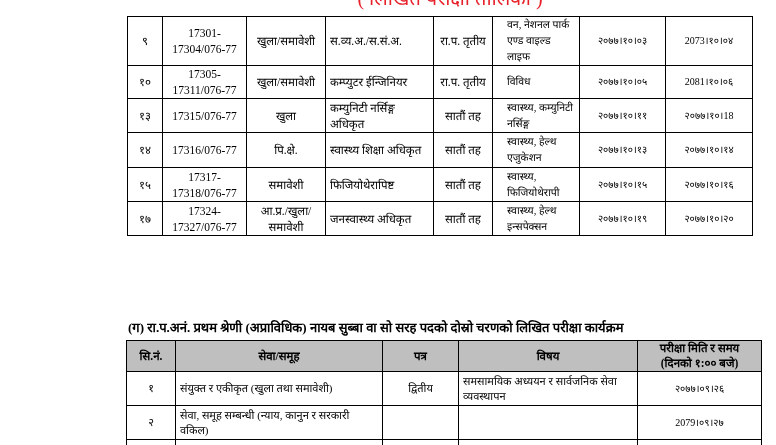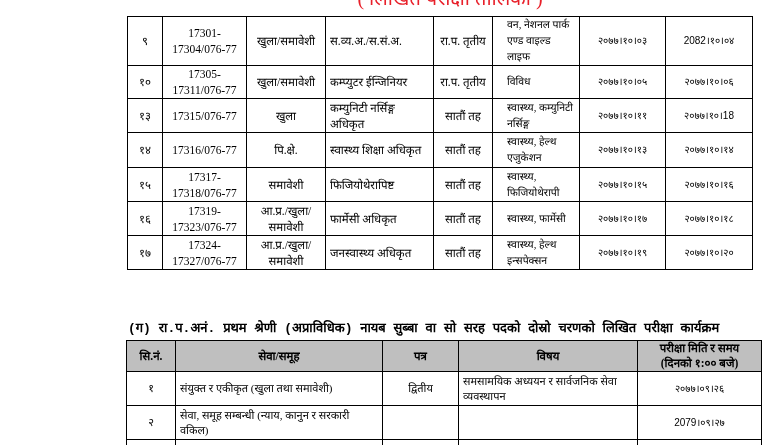--- a/index.html
+++ b/index.html
@@ -13,25 +13,24 @@
     color:#e8202a; font-size:20px; line-height:20px; white-space:nowrap;
     text-align:center;
   }
   table { border-collapse:collapse; position:absolute; table-layout:fixed; }
   td, th { border:1.5px solid #000; padding:0 4px; overflow:hidden; }
   #tbl-top { left:127px; top:16px; }
   #tbl-top td { font-size:11.5px; line-height:16px; }
   .c { text-align:center; }
   .l { text-align:left; }
   .sm { font-size:10.5px !important;padding-left:14px; }
-  .dev { font-family:Liberation Sans, sans-serif; font-size:10px !important; }
+  .dev { font-family:Liberation Serif, serif; font-size:10px !important; }
   .section-title {
     position:absolute; left:128px; top:318px; font-size:13px; font-weight:bold;
     white-space:nowrap;
-    font-family:Liberation Mono, monospace;
   }
   #tbl-bottom { left:126px; top:340px; }
   #tbl-bottom th { background:#bfbfbf; font-weight:bold; font-size:11.5px; line-height:15px; text-align:center; }
   #tbl-bottom td { font-size:11px; line-height:15px; }
 </style>
 </head>
 <body>
 
 <div class="red-heading">( लिखित परीक्षा तालिका )</div>
 
@@ -48,31 +47,31 @@
   </colgroup>
   <tbody>
     <tr style="height:36px">
       <td class="c">९</td>
       <td class="c">17301-17304/076-77</td>
       <td class="c">खुला/समावेशी</td>
       <td class="l">स.व्य.अ./स.सं.अ.</td>
       <td class="c">रा.प. तृतीय</td>
       <td class="l sm">वन, नेशनल पार्क एण्ड वाइल्ड लाइफ</td>
       <td class="c dev">२०७७।१०।०३</td>
-      <td class="c dev">2082।१०।०४</td>
+      <td class="c dev">2073।१०।०४</td>
     </tr>
     <tr style="height:27px">
       <td class="c">१०</td>
       <td class="c">17305-17311/076-77</td>
       <td class="c">खुला/समावेशी</td>
       <td class="l">कम्प्युटर ईन्जिनियर</td>
       <td class="c">रा.प. तृतीय</td>
       <td class="l sm">विविध</td>
       <td class="c dev">२०७७।१०।०५</td>
-      <td class="c dev">२०७७।१०।०६</td>
+      <td class="c dev">2081।१०।०६</td>
     </tr>
     <tr style="height:34px">
       <td class="c">१३</td>
       <td class="c">17315/076-77</td>
       <td class="c">खुला</td>
       <td class="l">कम्युनिटी नर्सिङ्ग अधिकृत</td>
       <td class="c">सातौं तह</td>
       <td class="l sm">स्वास्थ्य, कम्युनिटी नर्सिङ्ग</td>
       <td class="c dev">२०७७।१०।११</td>
       <td class="c dev">२०७७।१०।18</td>
@@ -89,30 +88,20 @@
     </tr>
     <tr style="height:34px">
       <td class="c">१५</td>
       <td class="c">17317-17318/076-77</td>
       <td class="c">समावेशी</td>
       <td class="l">फिजियोथेरापिष्ट</td>
       <td class="c">सातौं तह</td>
       <td class="l sm">स्वास्थ्य, फिजियोथेरापी</td>
       <td class="c dev">२०७७।१०।१५</td>
       <td class="c dev">२०७७।१०।१६</td>
-    </tr>
-    <tr style="height:34px">
-      <td class="c">१६</td>
-      <td class="c">17319-17323/076-77</td>
-      <td class="c">आ.प्र./खुला/समावेशी</td>
-      <td class="l">फार्मेसी अधिकृत</td>
-      <td class="c">सातौं तह</td>
-      <td class="l sm">स्वास्थ्य, फार्मेसी</td>
-      <td class="c dev">२०७७।१०।१७</td>
-      <td class="c dev">२०७७।१०।१८</td>
     </tr>
     <tr style="height:34px">
       <td class="c">१७</td>
       <td class="c">17324-17327/076-77</td>
       <td class="c">आ.प्र./खुला/समावेशी</td>
       <td class="l">जनस्वास्थ्य अधिकृत</td>
       <td class="c">सातौं तह</td>
       <td class="l sm">स्वास्थ्य, हेल्थ इन्सपेक्सन</td>
       <td class="c dev">२०७७।१०।१९</td>
       <td class="c dev">२०७७।१०।२०</td>

